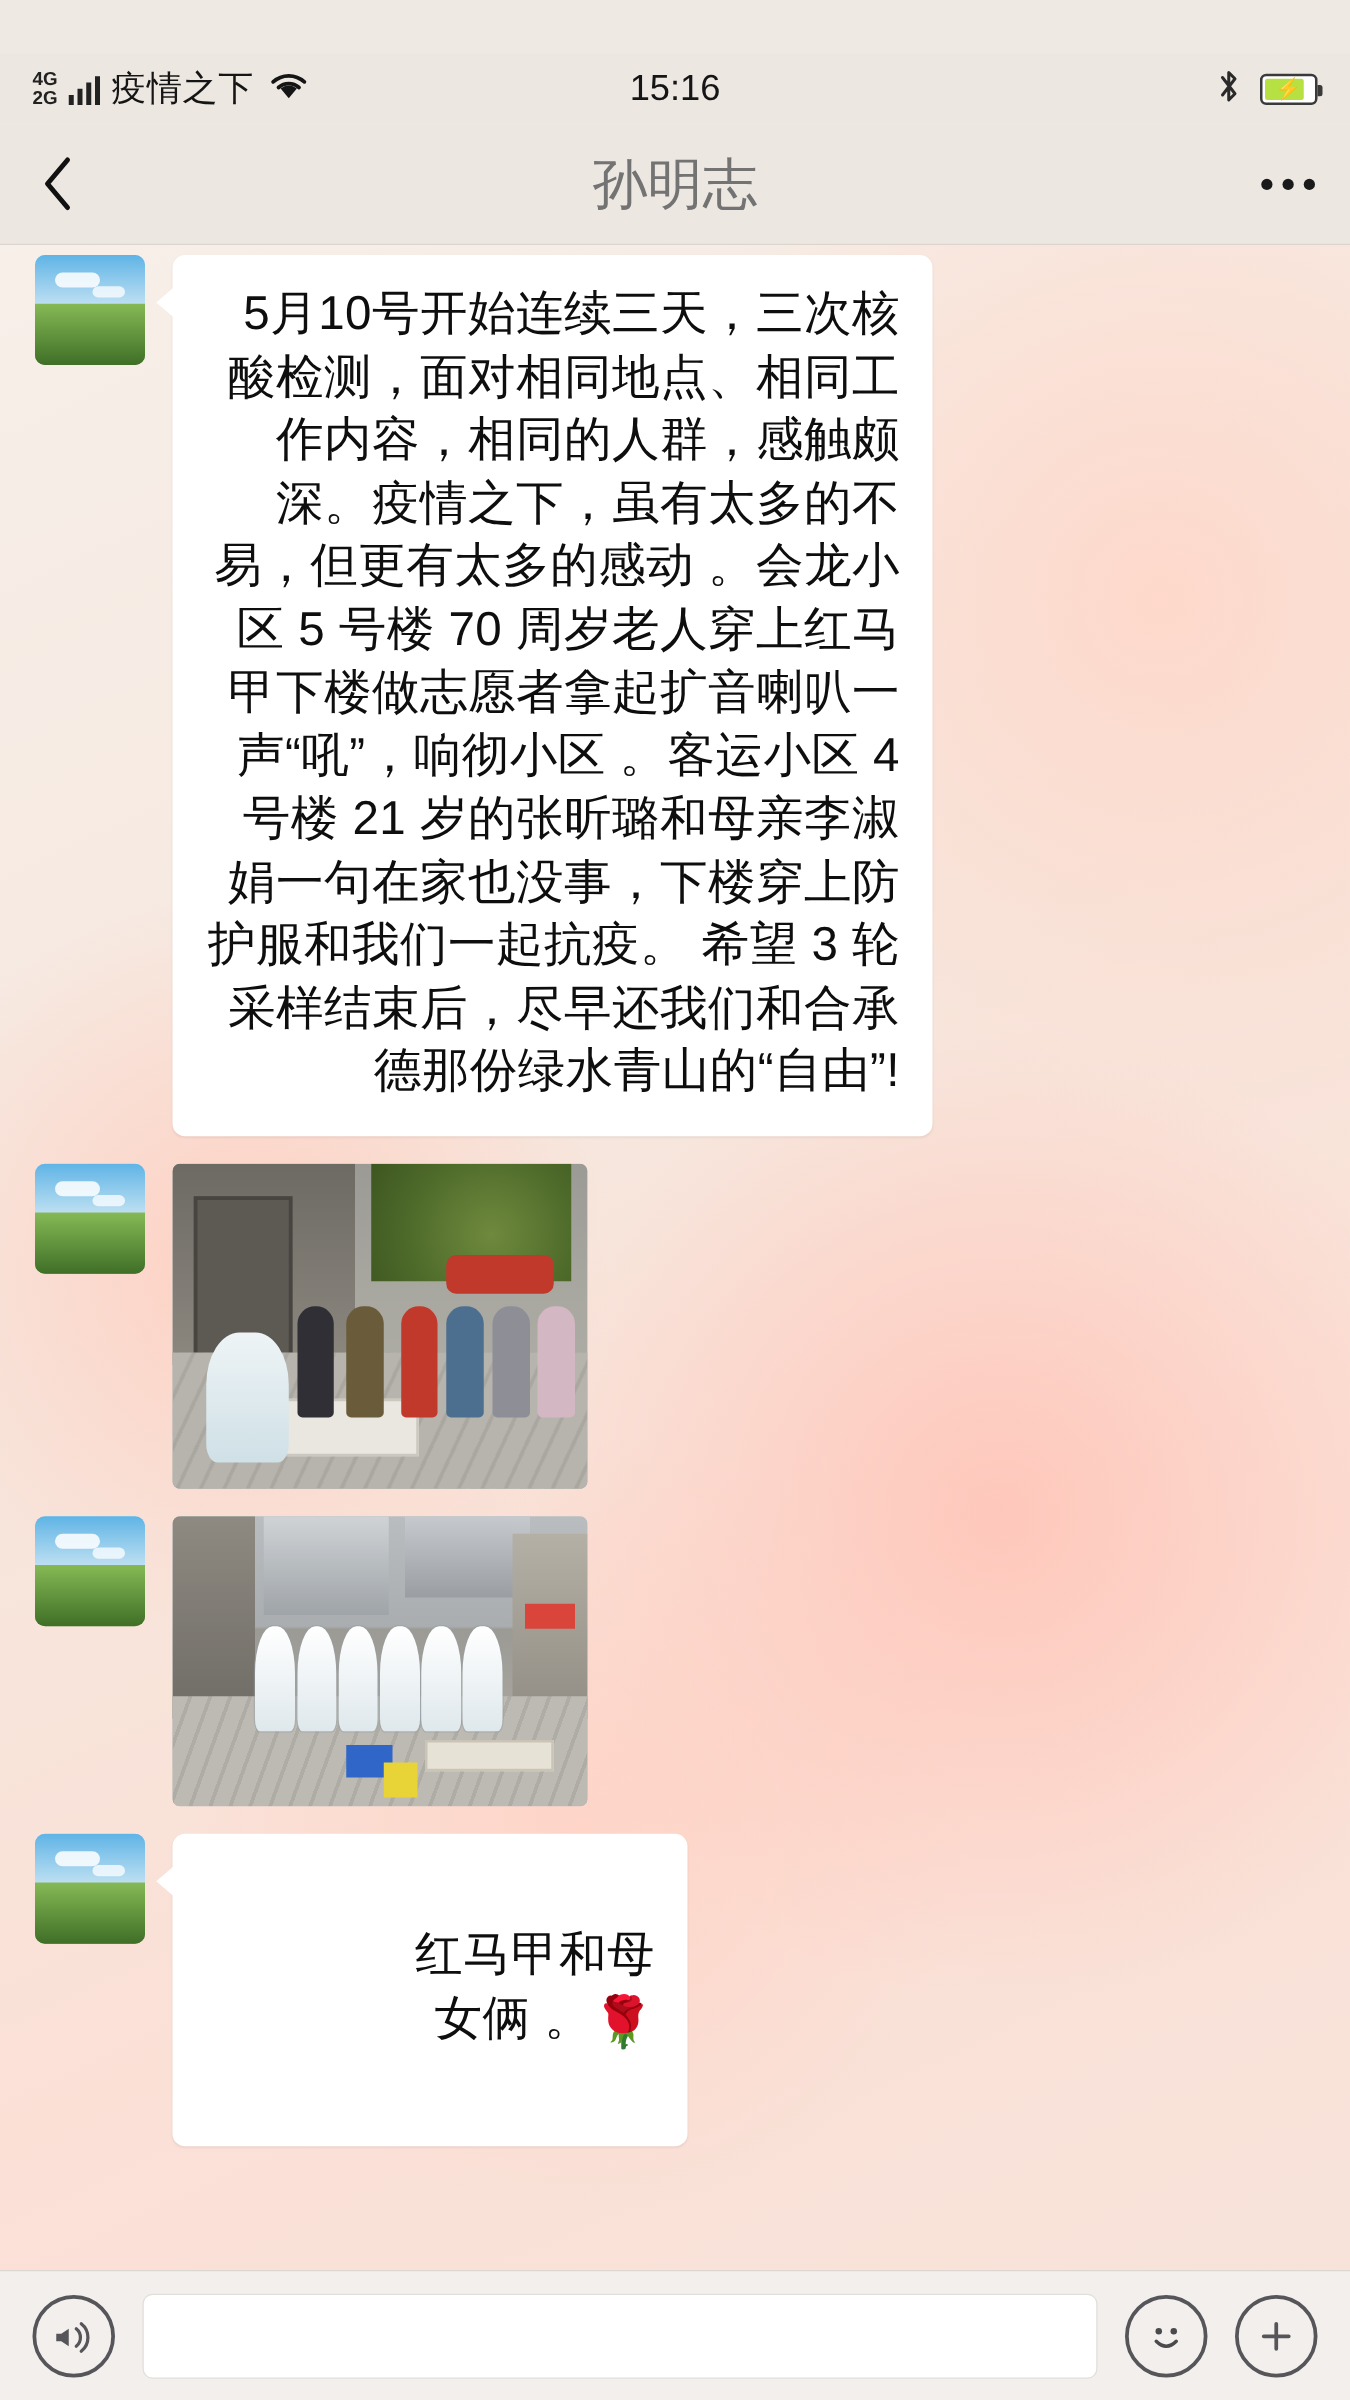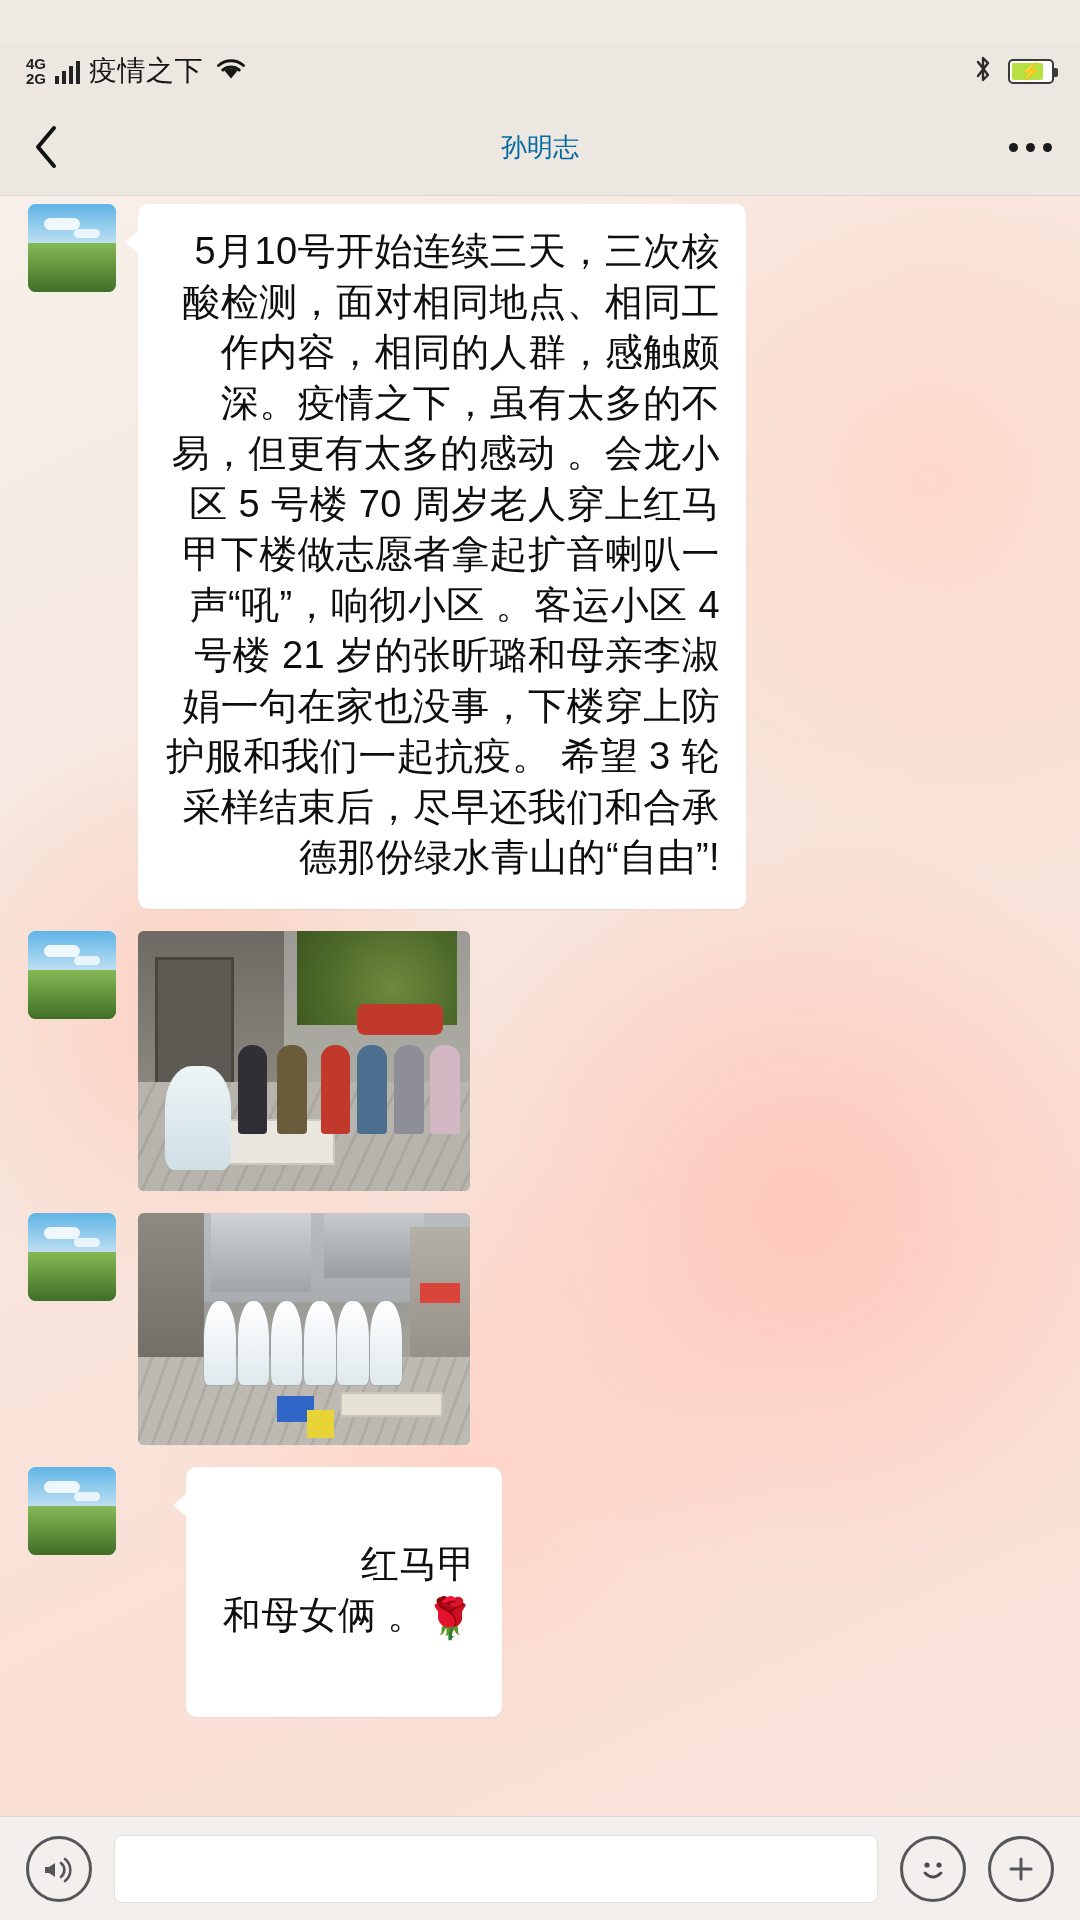--- a/index.html
+++ b/index.html
@@ -133,22 +133,22 @@
     display: flex;
     align-items: center;
     justify-content: center;
     height: 100%;
   }
   .nav-back svg { display: block; }
   .nav-title {
     position: absolute;
     left: 0; right: 0;
     text-align: center;
-    font-size: 26px;
-    color: #0369a1;
+    font-size: 44px;
+    color: #737373;
     font-weight: 500;
     pointer-events: none;
   }
   .nav-more {
     margin-left: auto;
     width: 100px;
     height: 100%;
     display: flex;
     align-items: center;
     justify-content: center;
@@ -358,21 +358,21 @@
   }
   .p2 .bucket {
     position: absolute; bottom: 3%; left: 51%; width: 8%; height: 12%;
     background: #e8d437;
   }
   .p2 .tbl {
     position: absolute; bottom: 12%; right: 8%; width: 30%; height: 9%;
     background: #e6e2d6; border: 2px solid #c9c4b6;
   }
 
-  .bubble-last { width: 316px; margin-left: 48px; }
+  .bubble-last { width: 412px; }
   .rose {
     font-size: 40px;
     line-height: 1;
     vertical-align: -4px;
   }
 
   
   .inputbar {
     position: absolute;
     left: 0; right: 0; bottom: 0;
@@ -434,20 +434,21 @@
         </span>
       <span class="carrier">疫情之下</span>
       <span class="wifi">
         <svg width="34" height="26" viewBox="0 0 34 26">
           <path d="M17 23.5 L10.5 15.8 a10 10 0 0 1 13 0 Z" fill="#151515"></path>
           <path d="M4.5 10.5 a18.5 18.5 0 0 1 25 0" stroke="#151515" stroke-width="3" fill="none" stroke-linecap="round"></path>
           <path d="M8.8 15 a12.5 12.5 0 0 1 16.4 0" stroke="#151515" stroke-width="3" fill="none" stroke-linecap="round"></path>
         </svg>
       </span>
     </div>
+    <div class="sb-time">15:16</div>
     <div class="sb-right">
       <span>
         <svg width="22" height="30" viewBox="0 0 22 30">
           <path d="M6 8 L16 21 L11 26 V4 L16 9 L6 22" stroke="#2a2a2a" stroke-width="2.4" fill="none" stroke-linejoin="round" stroke-linecap="round"></path>
         </svg>
       </span>
       <span class="battery">
         <span class="fill"></span>
         <span class="bolt">⚡</span>
       </span>

